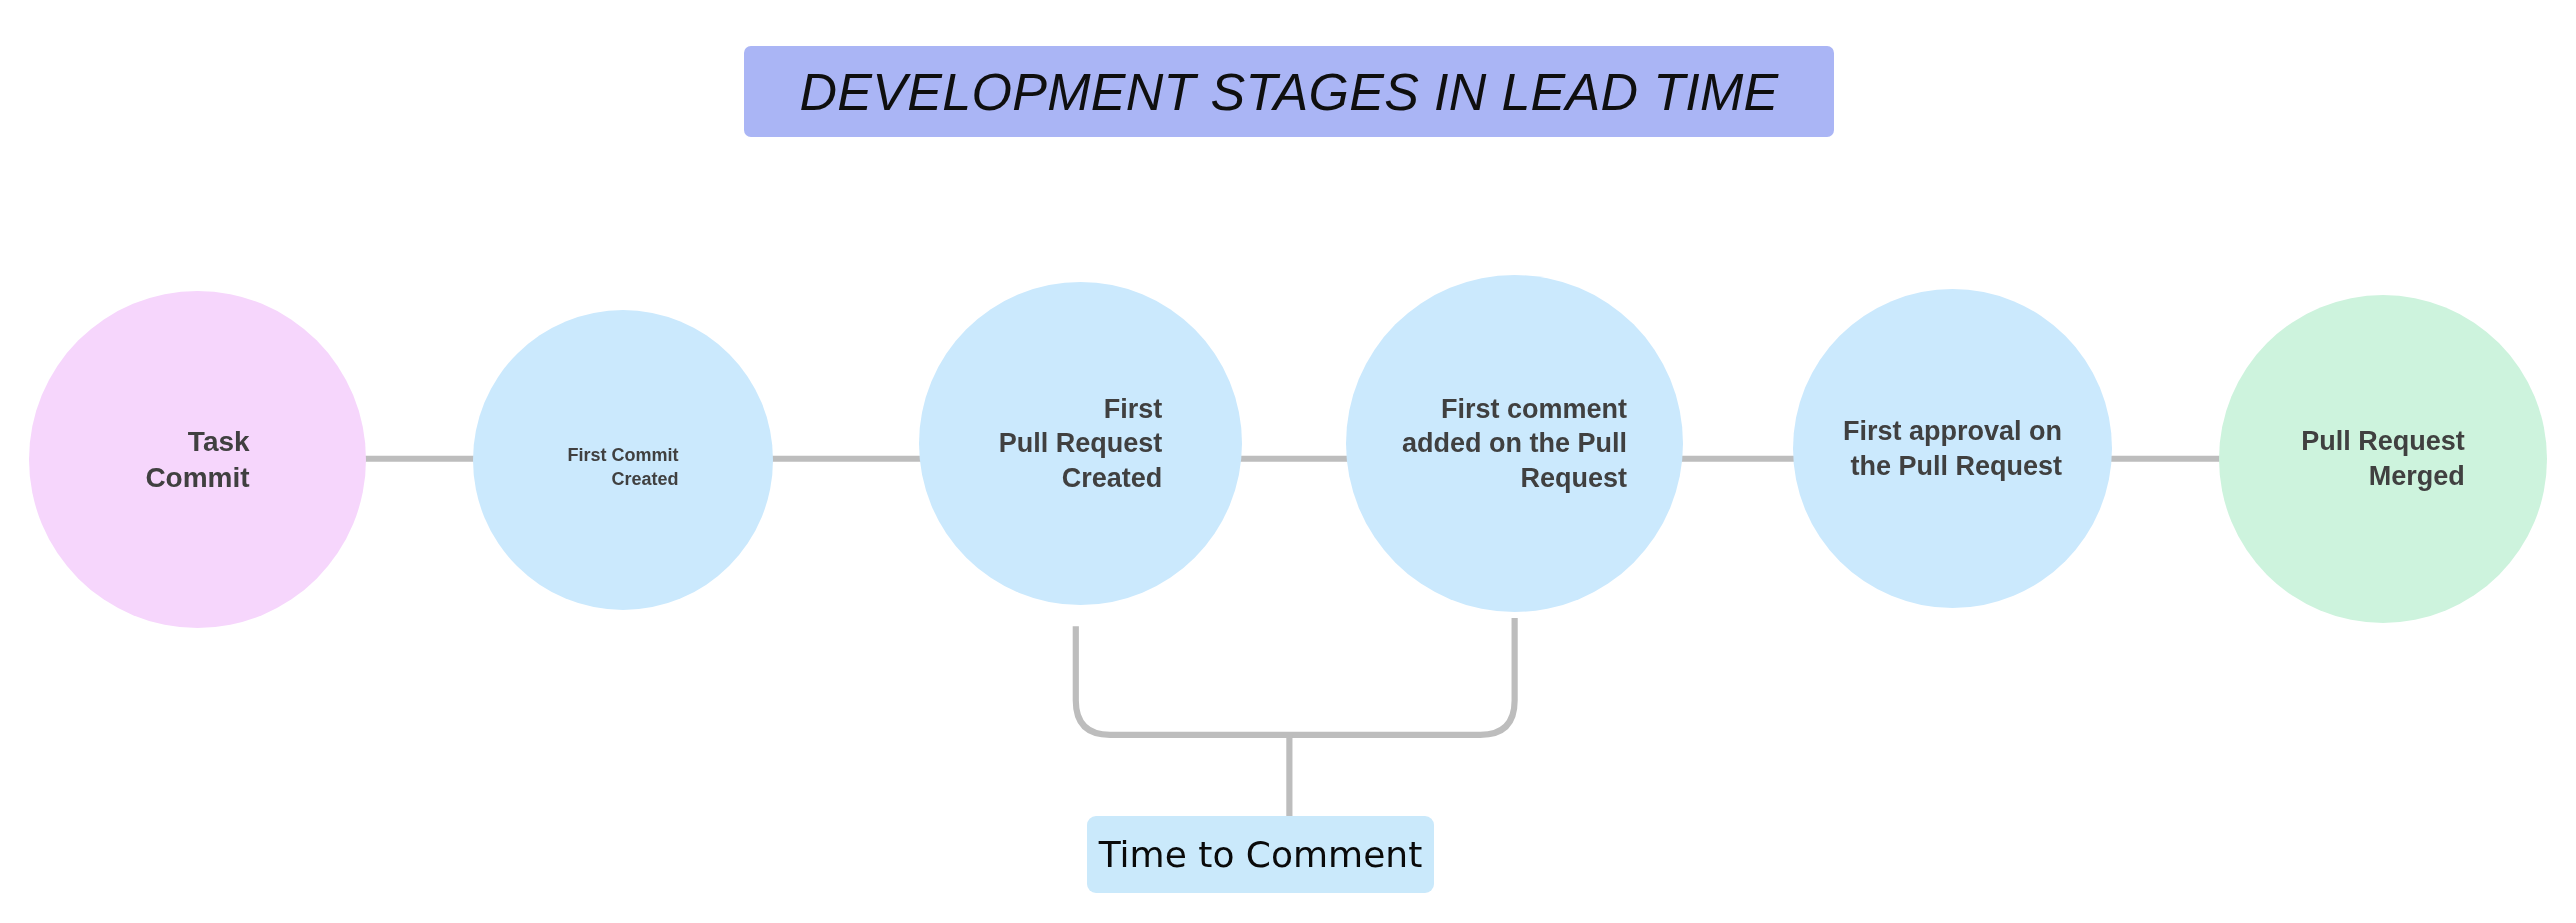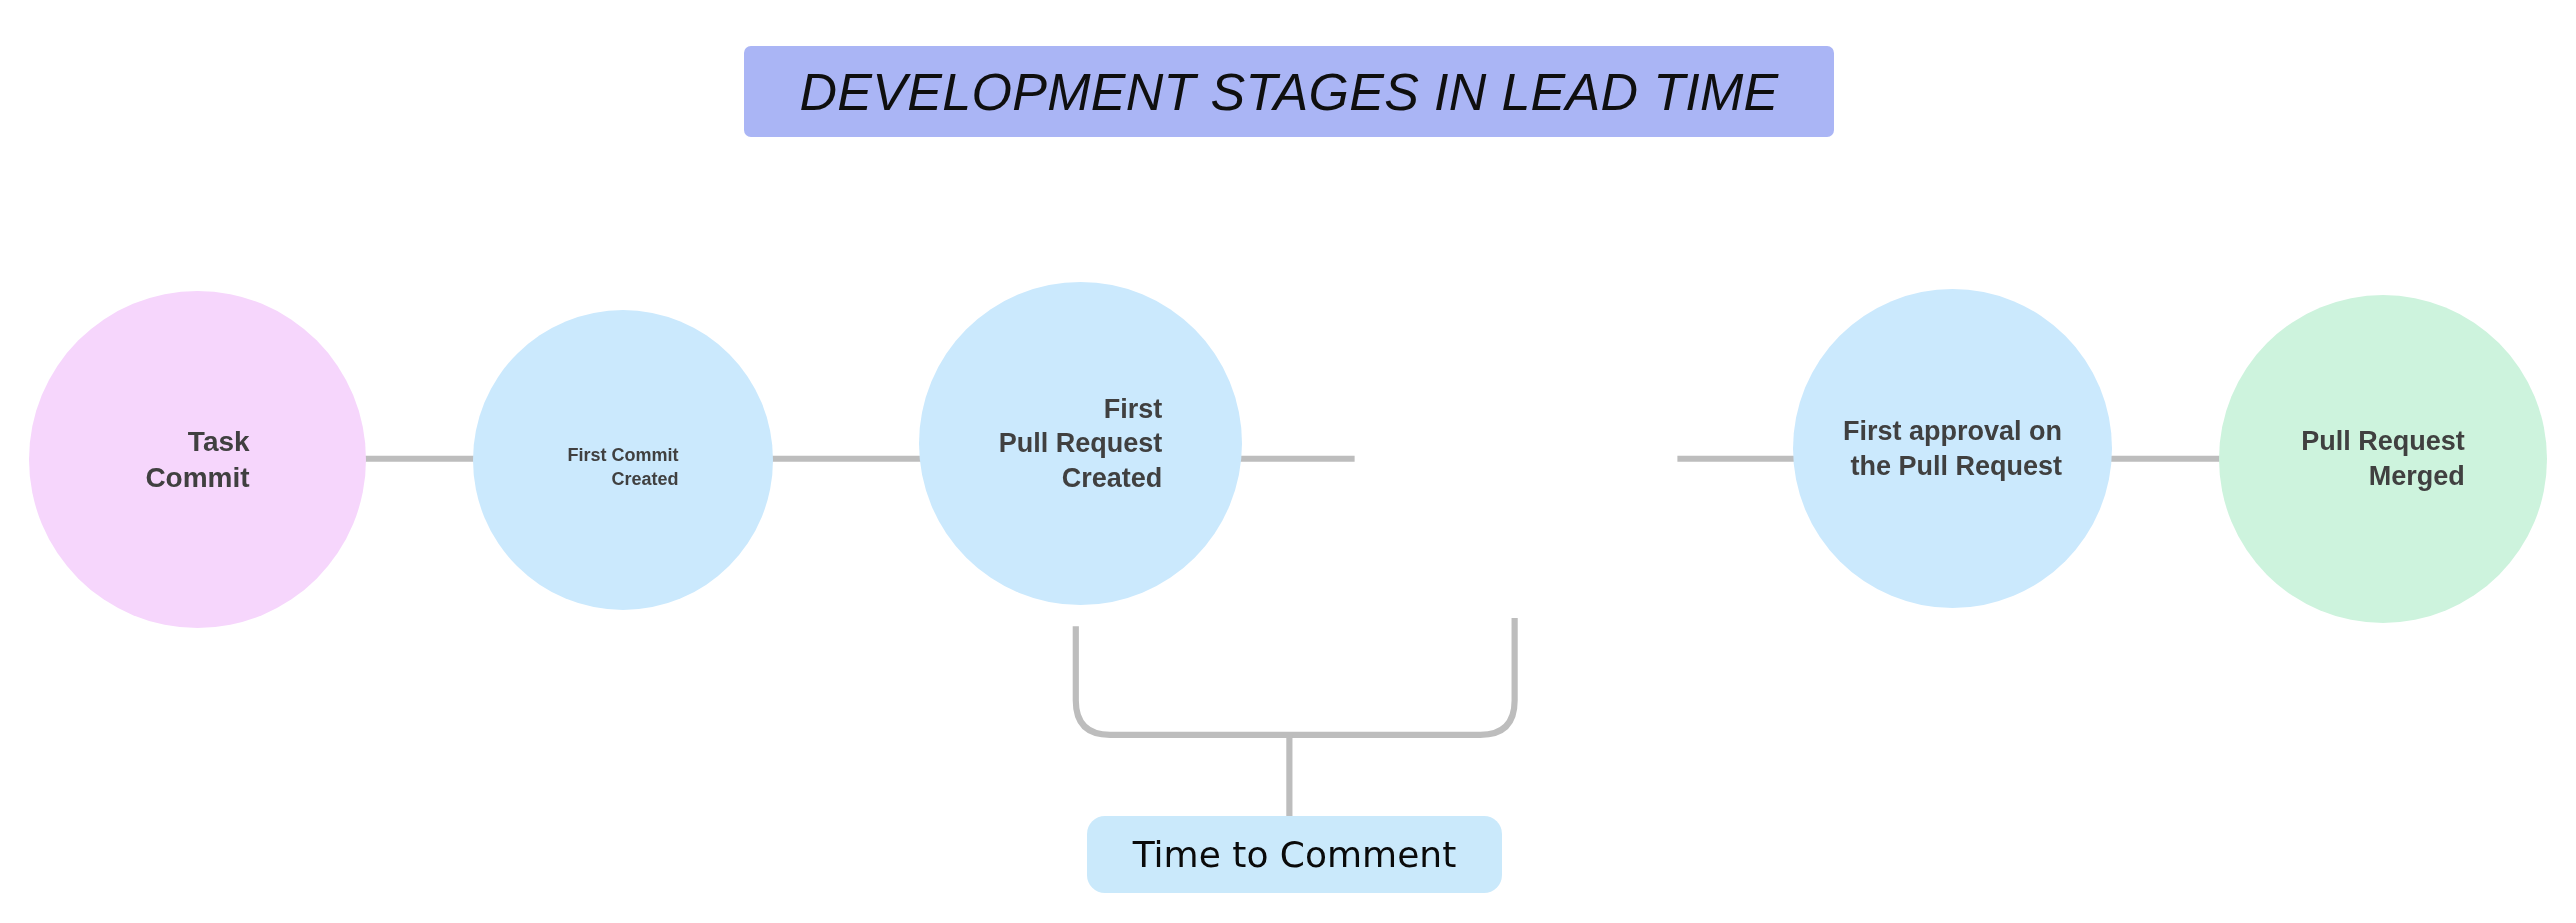--- a/index.html
+++ b/index.html
@@ -85,24 +85,24 @@
   .node-3 .node-label { font-size: 27px; }
   .node-4 .node-label { font-size: 27px; }
   .node-5 .node-label { font-size: 27px; }
   .node-6 .node-label { font-size: 27px; }
 
   
   .note-box {
     position: absolute;
     left: 1087px;
     top: 816px;
-    width: 415px;
+    width: 347px;
     height: 77px;
     background: #cae9fb;
-    border-radius: 18px;
+    border-radius: 9px;
     display: flex;
     align-items: center;
     justify-content: center;
     box-sizing: border-box;
   }
   .note-text {
     font-family: "DejaVu Sans", sans-serif;
     font-size: 36px;
     font-weight: 400;
     color: #0a0a0a;
@@ -139,20 +139,25 @@
   </div>
   <div class="node node-2">
     <span class="node-label">First Commit
 Created</span>
   </div>
   <div class="node node-3">
     <span class="node-label">First
 Pull Request
 Created</span>
   </div>
+  <div class="node node-4">
+    <span class="node-label">First comment
+added on the Pull
+Request</span>
+  </div>
   <div class="node node-5">
     <span class="node-label">First approval on
 the Pull Request</span>
   </div>
   <div class="node node-6">
     <span class="node-label">Pull Request
 Merged</span>
   </div>
 
   <div class="note-box">

